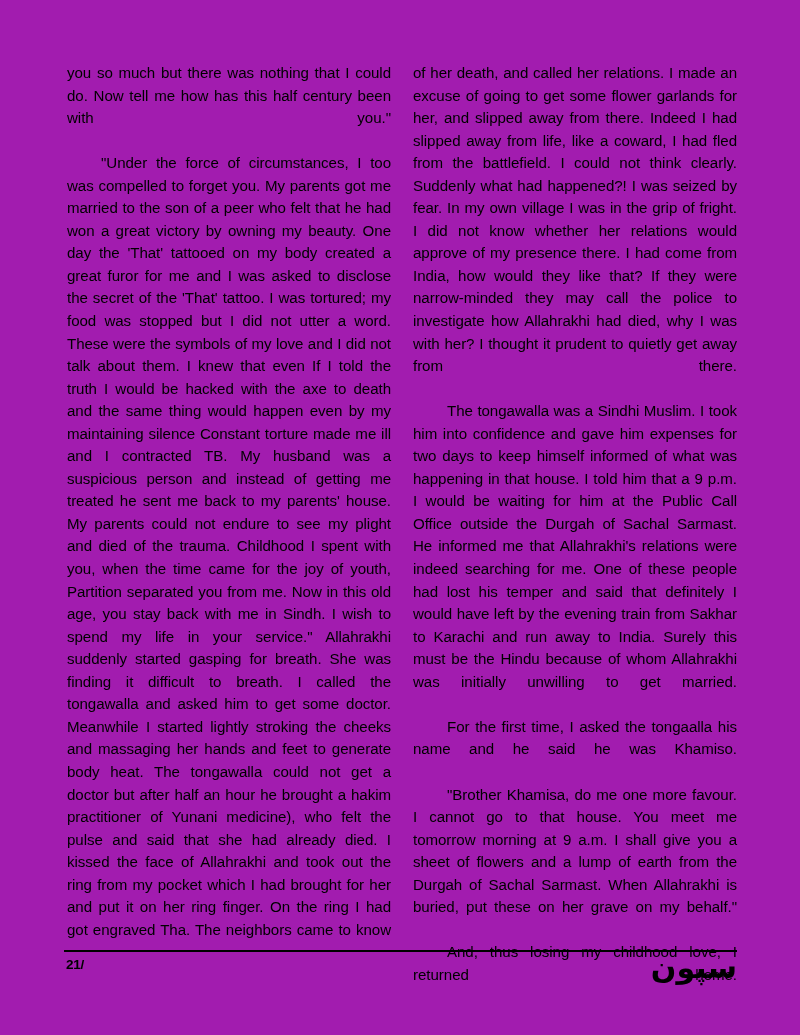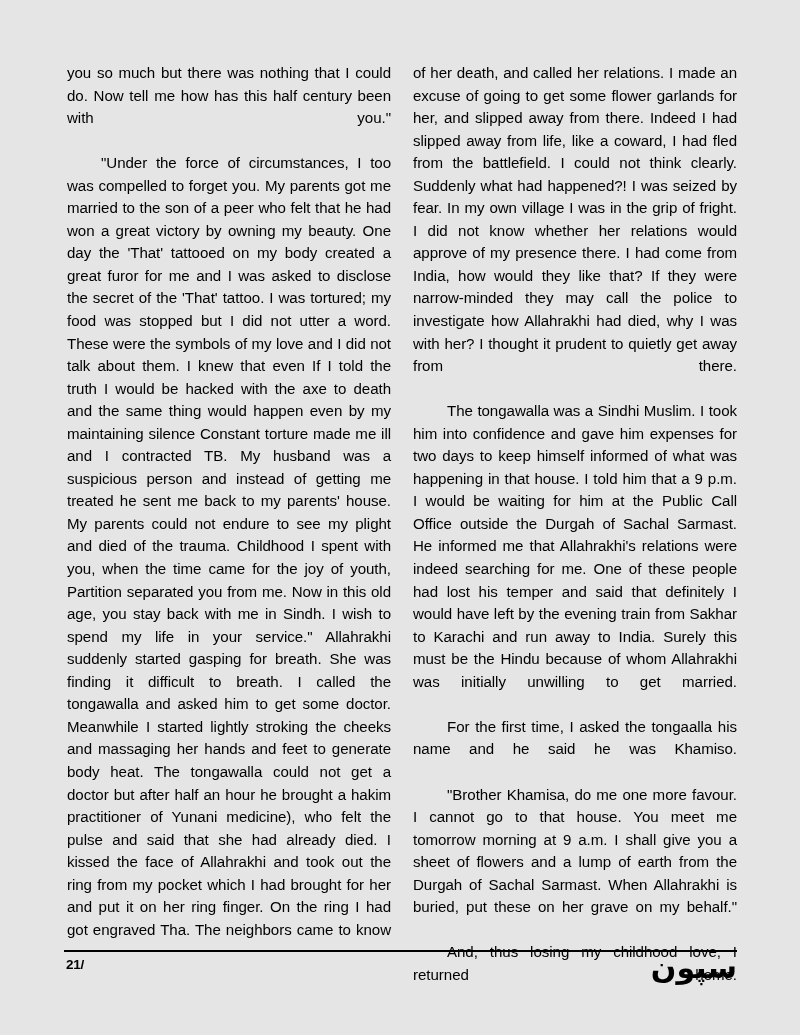--- a/index.html
+++ b/index.html
@@ -5,21 +5,21 @@
   html, body {
     margin: 0;
     padding: 0;
     background: #ffffff;
   }
 
   .page {
     position: relative;
     width: 800px;
     height: 1035px;
-    background: #e5e5e5;
+    background: #a21caf;
     overflow: hidden;
     font-family: "Liberation Sans", sans-serif;
     color: #000000;
   }
 
   
   .columns {
     position: absolute;
     left: 67px;
     top: 62px;

